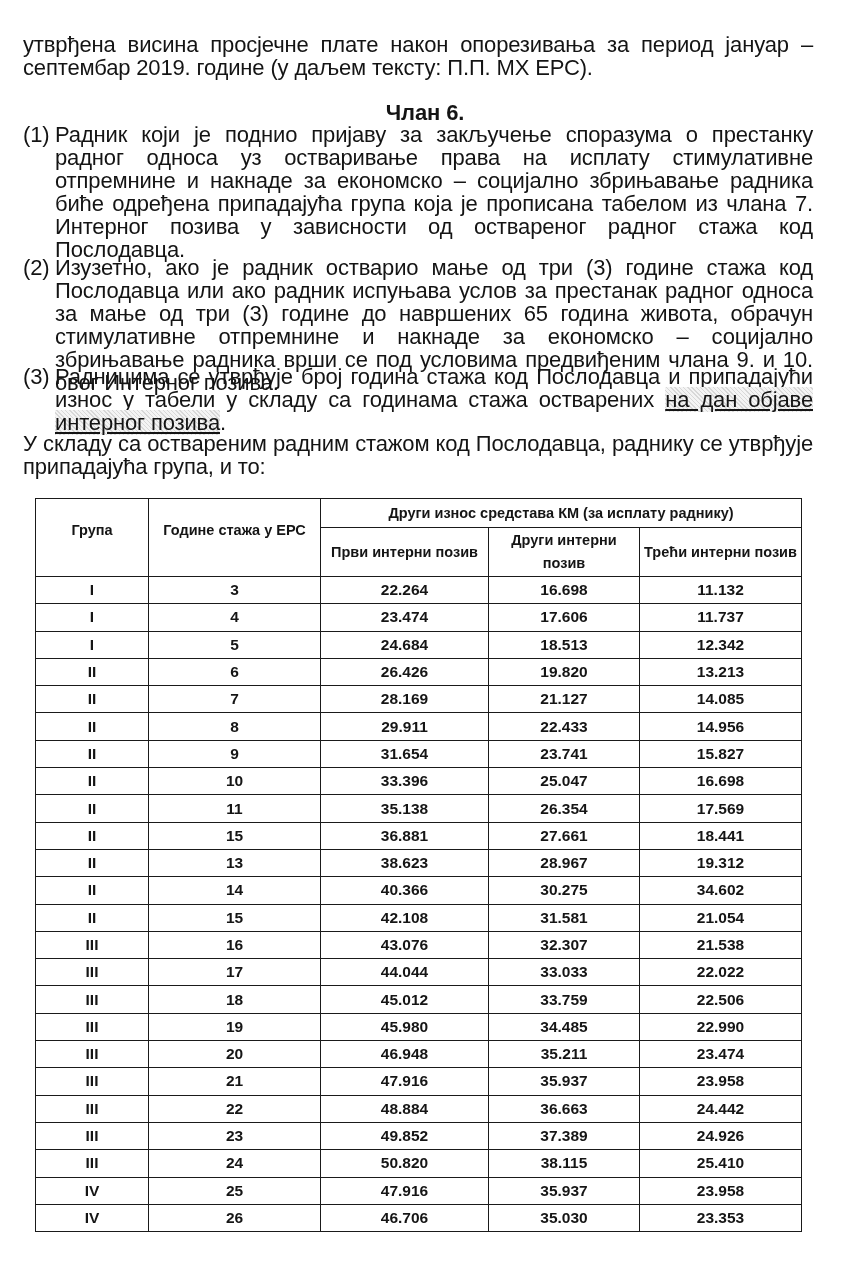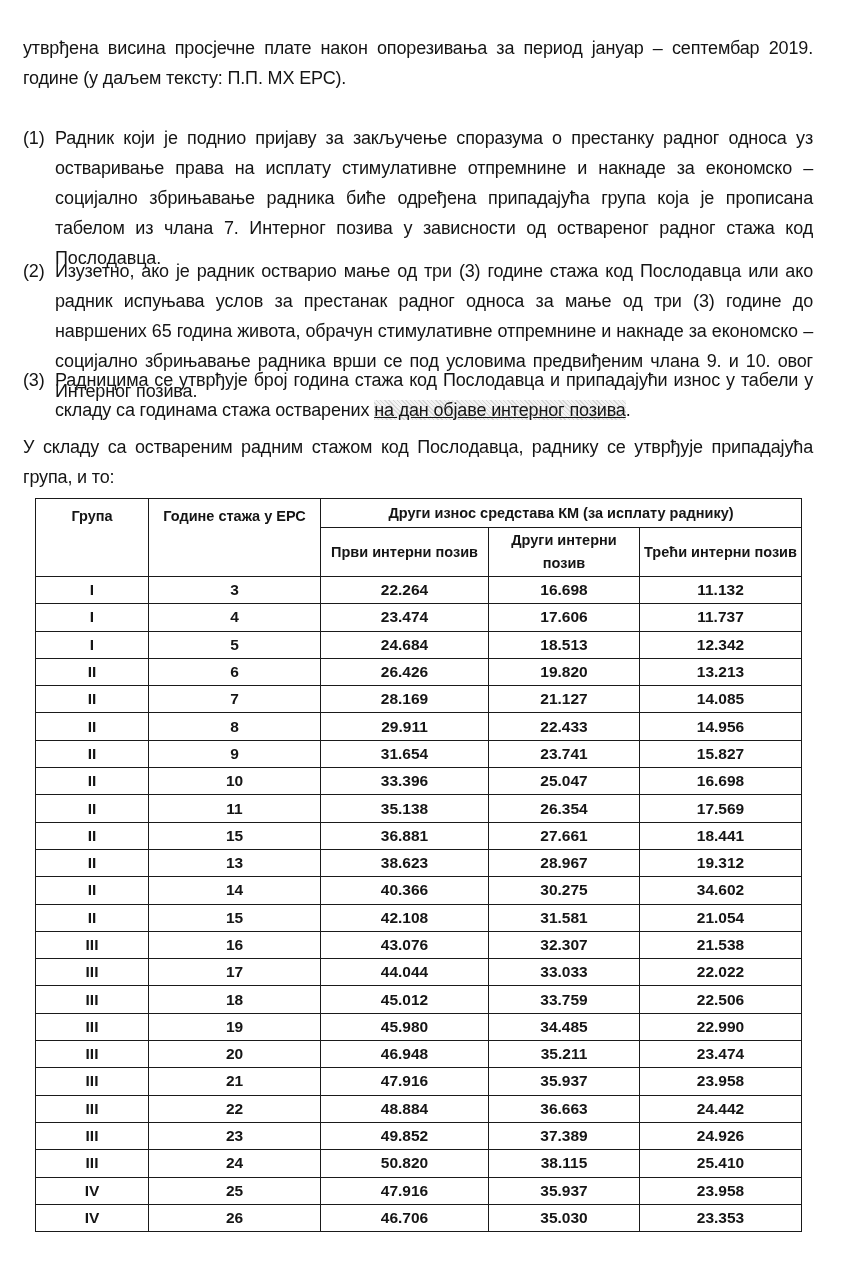--- a/index.html
+++ b/index.html
@@ -1,43 +1,44 @@
 <!DOCTYPE html>
 <html><head>
 <meta charset="utf-8">
 <style>
   html, body { margin: 0; padding: 0; background: #ffffff; }
   body { width: 850px; height: 1270px; position: relative; overflow: hidden; color: #111; }
   .page { position: absolute; left: 0; top: 0; width: 850px; height: 1270px; }
-  .txt { font-family: "Liberation Sans", sans-serif; font-size: 18px; line-height: 30px; color: #141414; letter-spacing: -0.15px; }
+  .txt { font-family: "Liberation Sans", sans-serif; font-size: 22px; line-height: 23px; color: #141414; letter-spacing: -0.15px; }
   .para { position: absolute; left: 23px; width: 790px; text-align: justify; }
   .heading { position: absolute; left: 0; width: 850px; text-align: center; font-weight: bold; }
   .item { position: absolute; left: 23px; width: 790px; }
   .item .num { position: absolute; left: 0; top: 0; }
   .item .body { margin-left: 32px; text-align: justify; }
   .hl { background: repeating-linear-gradient(45deg, #d8d8d8 0 1px, #f4f4f4 1px 3px); text-decoration: underline; }
 
   table.grid { position: absolute; left: 35px; top: 498px; width: 766px; border-collapse: collapse; table-layout: fixed;
                font-family: "Liberation Sans", sans-serif; font-weight: bold; color: #151515; }
   table.grid td, table.grid th { border: 1.6px solid #1a1a1a; text-align: center; padding: 0; }
   table.grid th { font-size: 14.5px; font-weight: bold; line-height: 22px; }
   table.grid td { font-size: 15.5px; height: 26.3px; line-height: 26px; }
   table.grid th.top { height: 28px; vertical-align: middle; }
-  table.grid th.first2 { vertical-align: top; padding-top: 6px; }
+  table.grid th.first2 { vertical-align: top; padding-top: 20px; }
   table.grid th.sub { height: 48px; line-height: 23px; }
 </style>
 </head>
 <body>
 
 <div class="page">
 
   <div class="para txt" style="top:33px;">
     <span>утврђена висина просјечне плате након опорезивања за период јануар – септембар 2019. године (у даљем тексту: П.П. МХ ЕРС).</span>
   </div>
 
+  <div class="heading txt" style="top:101px;">Члан 6.</div>
 
   <div class="item txt" style="top:123px;">
     <span class="num">(1)</span>
     <div class="body">Радник који је поднио пријаву за закључење споразума о престанку радног односа уз остваривање права на исплату стимулативне отпремнине и накнаде за економско – социјално збрињавање радника биће одређена припадајућа група која је прописана табелом из члана 7. Интерног позива у зависности од оствареног радног стажа код Послодавца.</div>
   </div>
 
   <div class="item txt" style="top:256px;">
     <span class="num">(2)</span>
     <div class="body">Изузетно, ако је радник остварио мање од три (3) године стажа код Послодавца или ако радник испуњава услов за престанак радног односа за мање од три (3) године до навршених 65 година живота, обрачун стимулативне отпремнине и накнаде за економско – социјално збрињавање радника врши се под условима предвиђеним члана 9. и 10. овог Интерног позива.</div>
   </div>

